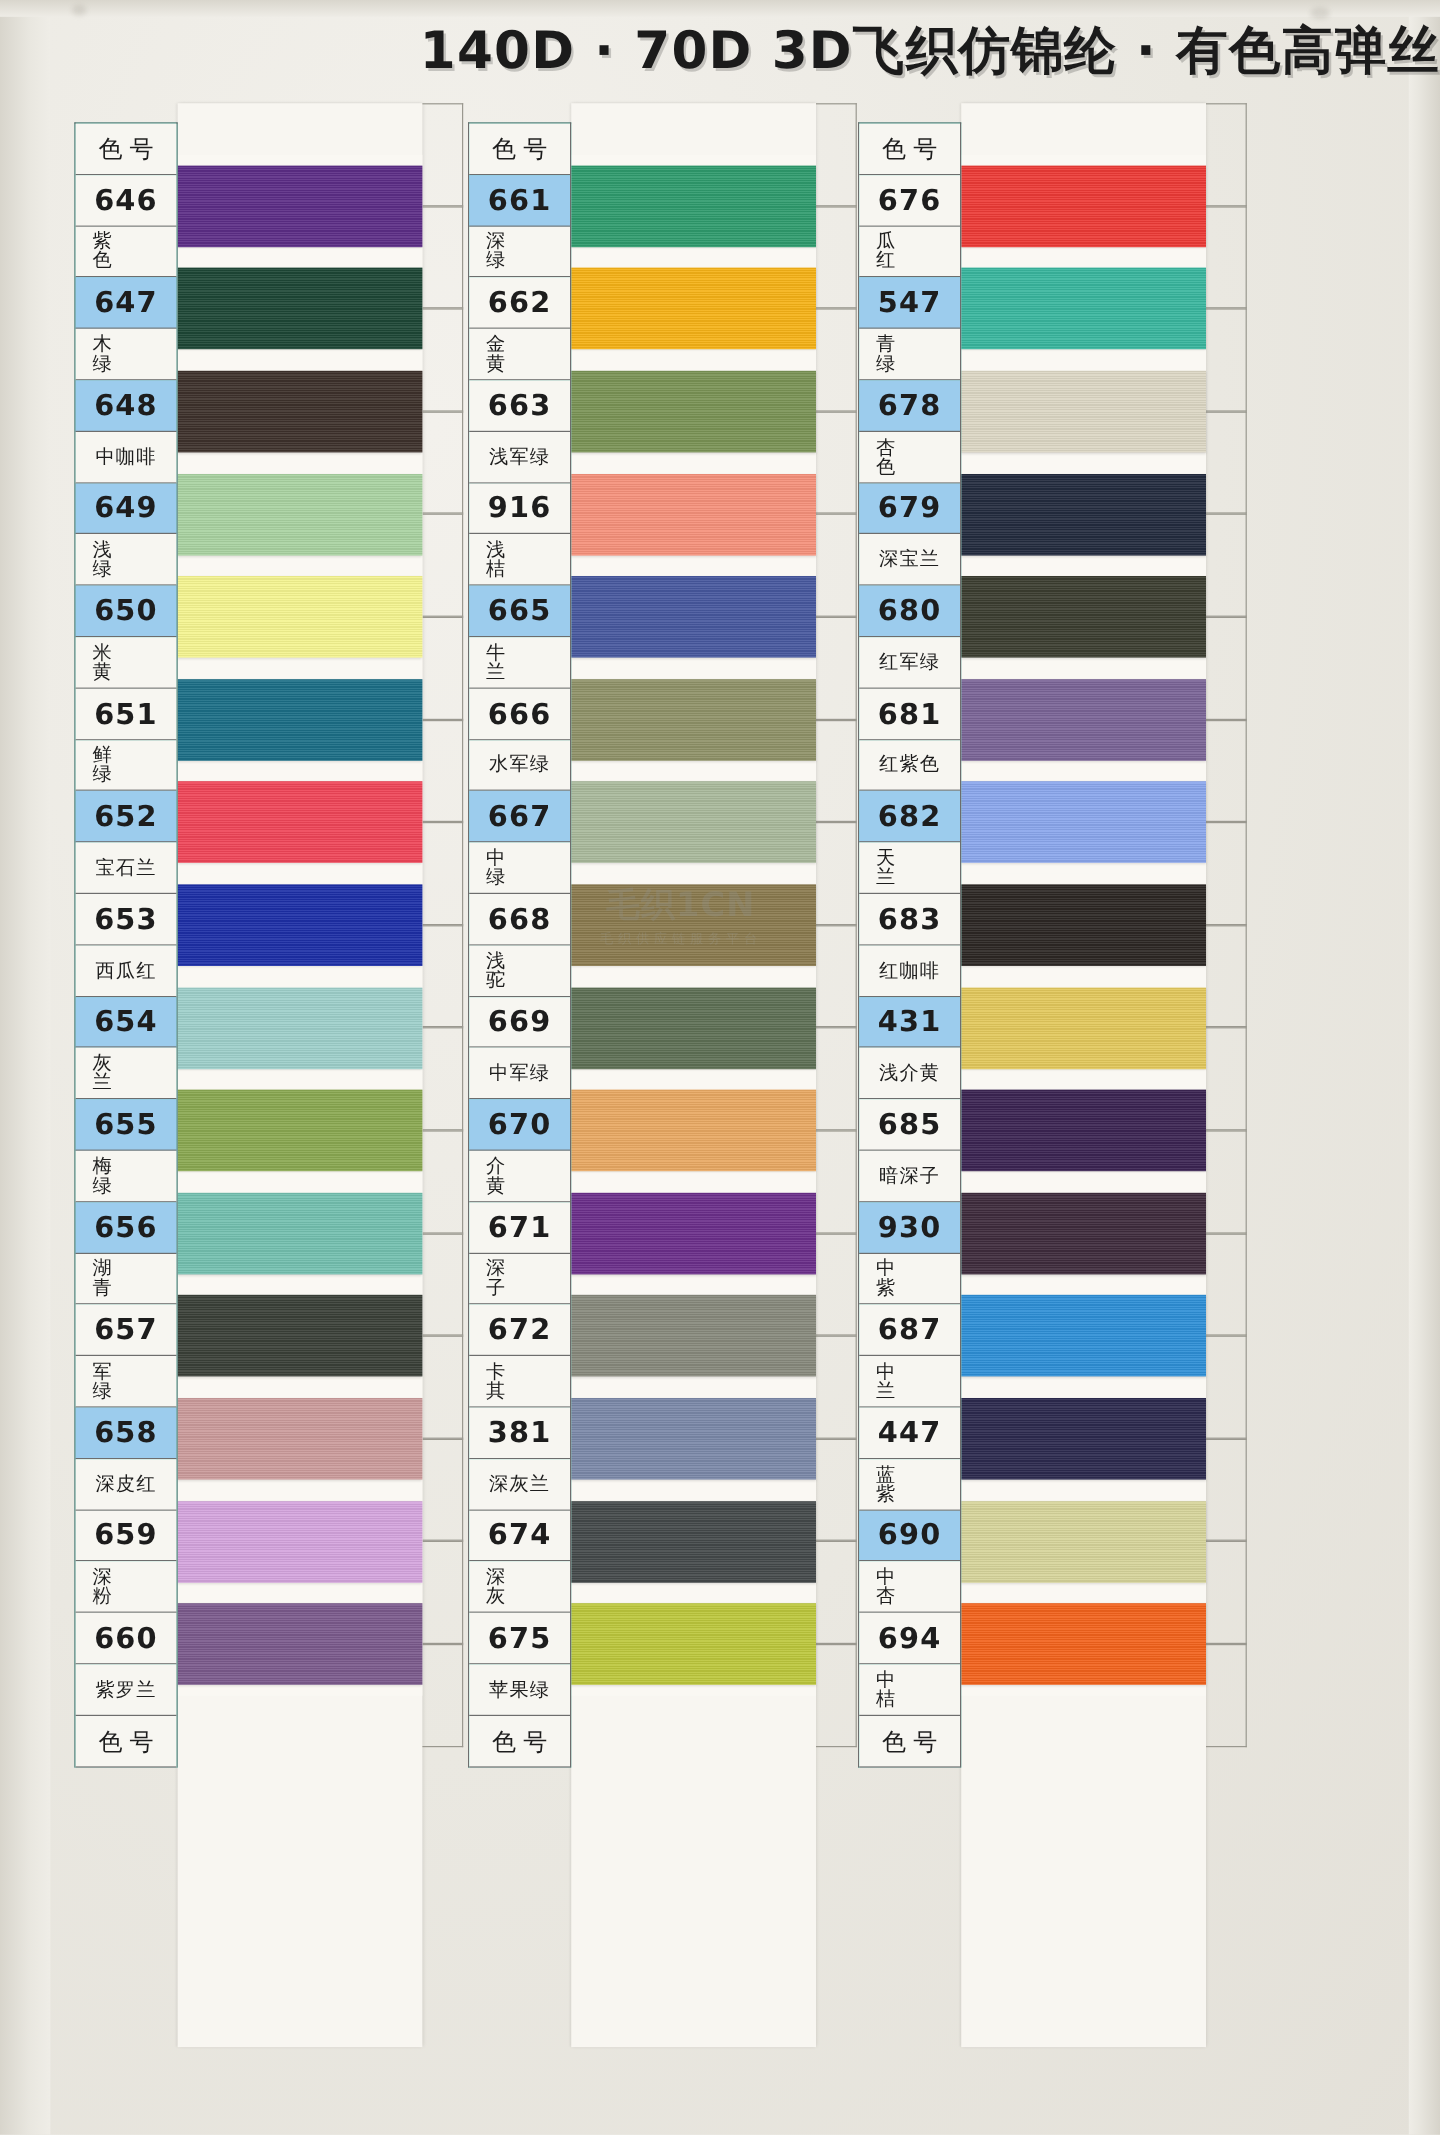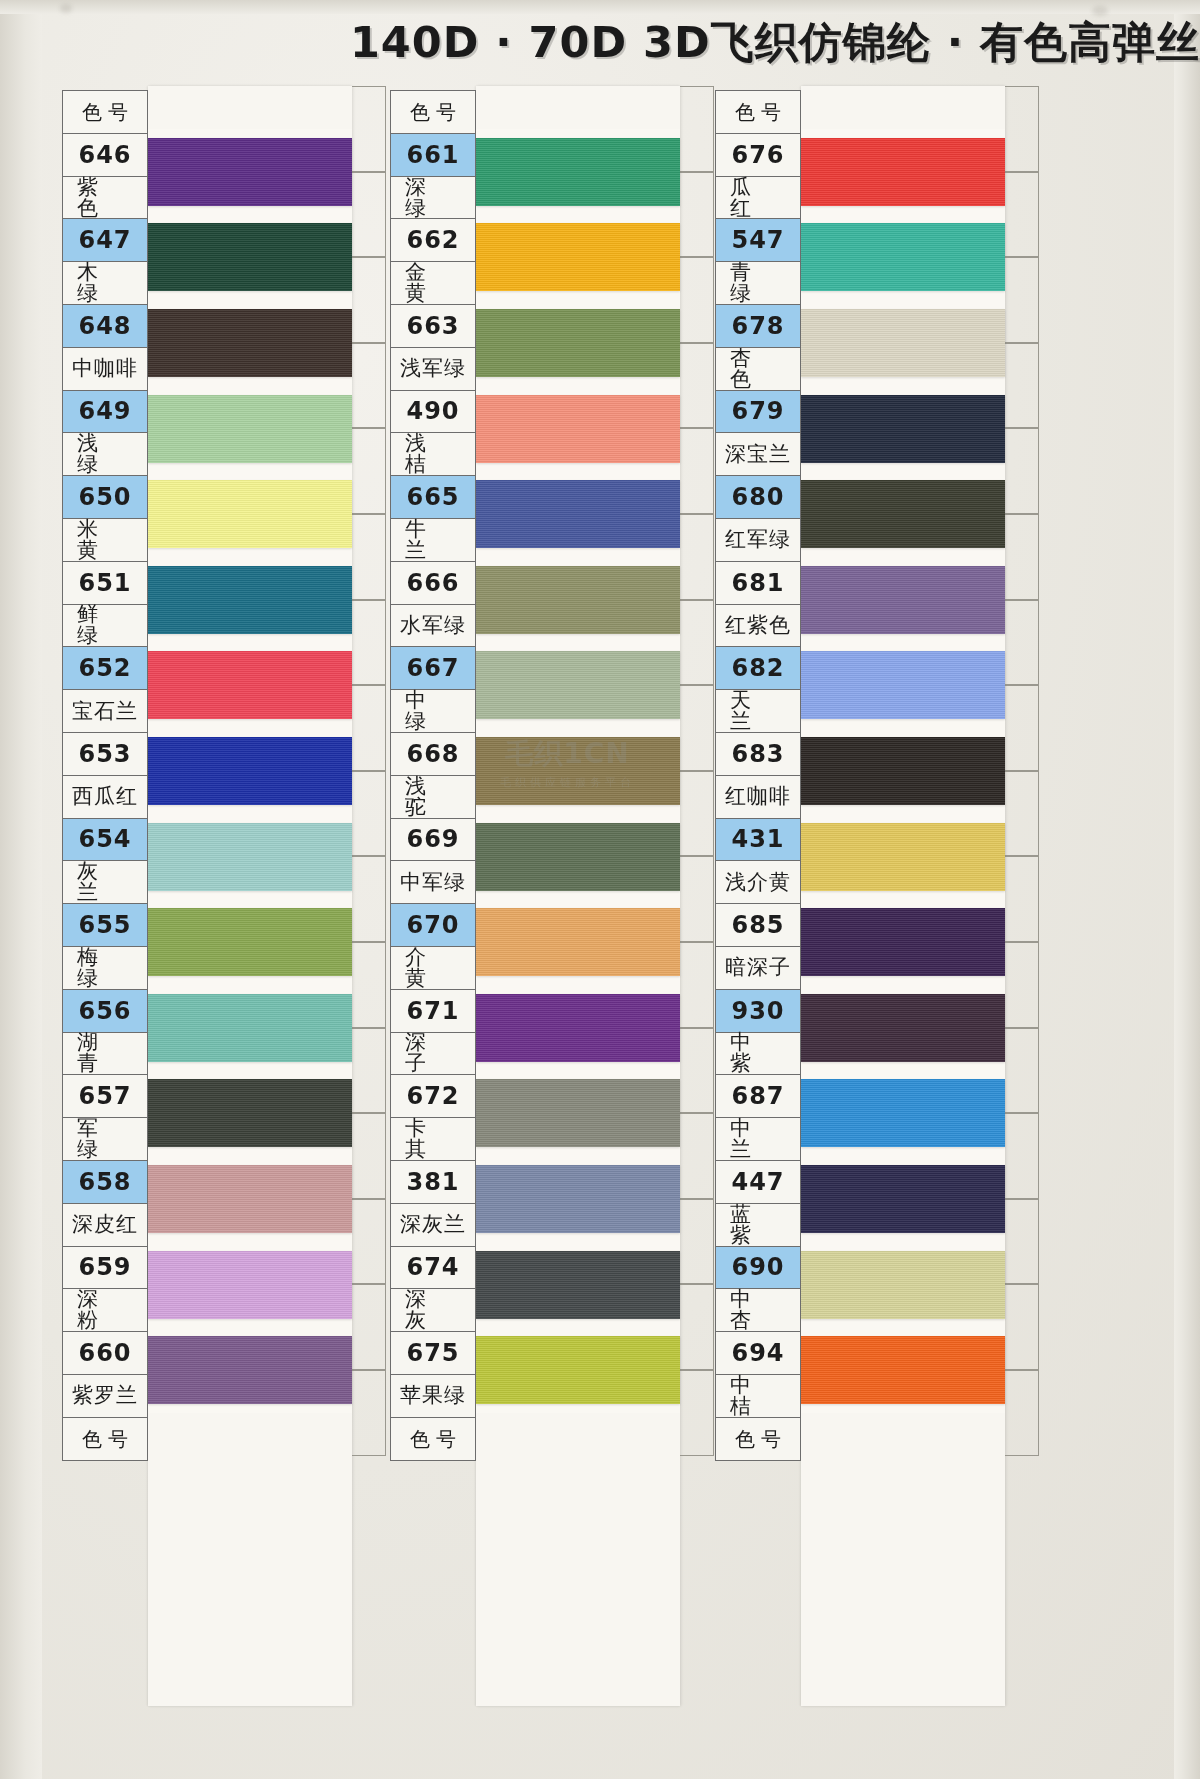--- a/index.html
+++ b/index.html
@@ -58,21 +58,21 @@
     top:0;
     height:1620px;
   }
   .col-1{ left:62px; width:290px; }
   .col-2{ left:390px; width:290px; }
   .col-3{ left:715px; width:290px; }
 
   
   .label-table{
     position:absolute;
-    top:4px; left:0;
+    top:16px; left:0;
     width:86px;
     border:1px solid #6d6d6d;
     border-bottom:none;
     background:#5eead4;
     z-index:3;
   }
   .lab-cell{
     height:42.8px;
     border-bottom:1px solid #6d6d6d;
     display:flex;
@@ -91,21 +91,21 @@
     font-size:20px;
   }
   .lab-cell.code{
     font-family:"DejaVu Sans","Liberation Sans",sans-serif;
     font-weight:bold;
     font-size:24px;
     letter-spacing:1px;
   }
   .lab-cell.name{
     font-family:"DejaVu Sans","Liberation Sans",sans-serif;
-    font-size:21px;
+    font-size:16px;
   }
   .lab-cell.name.sp2{ letter-spacing:14px; padding-left:14px; }
   .lab-cell.name.sp3{ letter-spacing:1px; }
   .lab-cell.blue{ background:#9ccced; }
 
   
   .swatch-strip{
     position:absolute;
     top:0; left:86px;
     width:204px;
@@ -305,21 +305,21 @@
     <div class="column col-2">
       <div class="strip-backing"></div>
       <div class="label-table">
         <div class="lab-cell header">色号</div>
         <div class="lab-cell code blue">661</div>
         <div class="lab-cell name sp2">深 绿</div>
         <div class="lab-cell code">662</div>
         <div class="lab-cell name sp2">金 黄</div>
         <div class="lab-cell code">663</div>
         <div class="lab-cell name sp3">浅军绿</div>
-        <div class="lab-cell code">490</div>
+        <div class="lab-cell code">916</div>
         <div class="lab-cell name sp2">浅 桔</div>
         <div class="lab-cell code blue">665</div>
         <div class="lab-cell name sp2">牛 兰</div>
         <div class="lab-cell code">666</div>
         <div class="lab-cell name sp3">水军绿</div>
         <div class="lab-cell code blue">667</div>
         <div class="lab-cell name sp2">中 绿</div>
         <div class="lab-cell code">668</div>
         <div class="lab-cell name sp2">浅 驼</div>
         <div class="lab-cell code">669</div>

